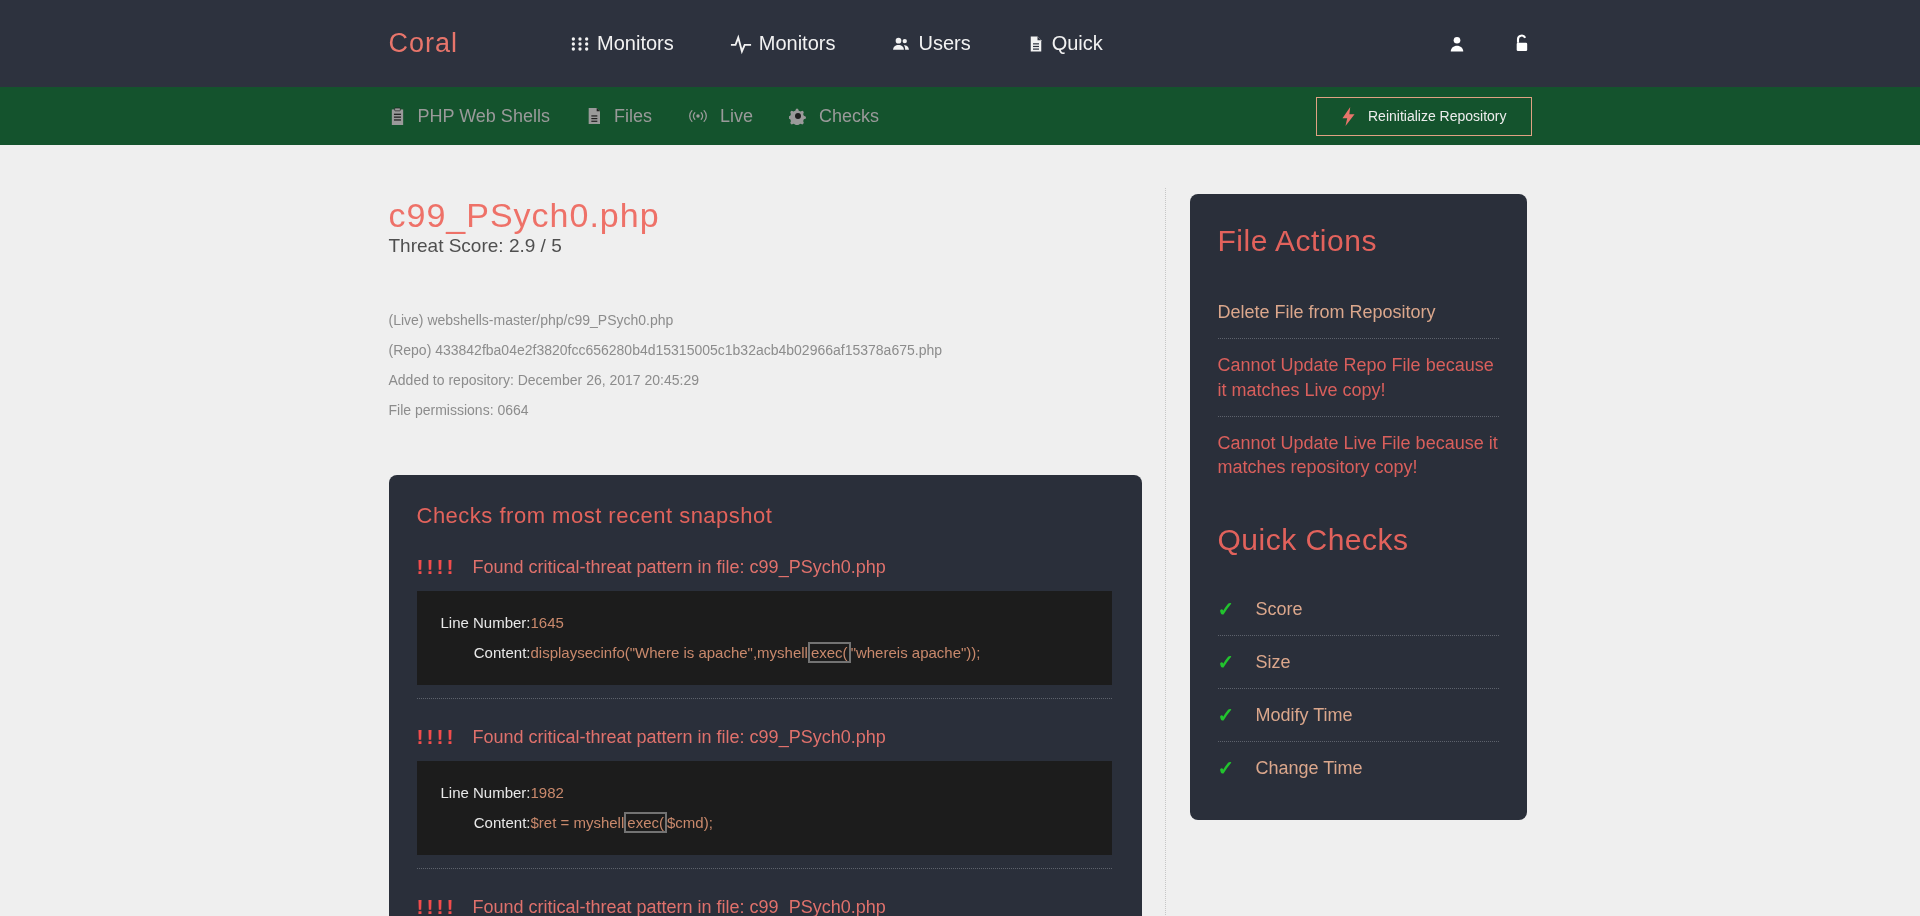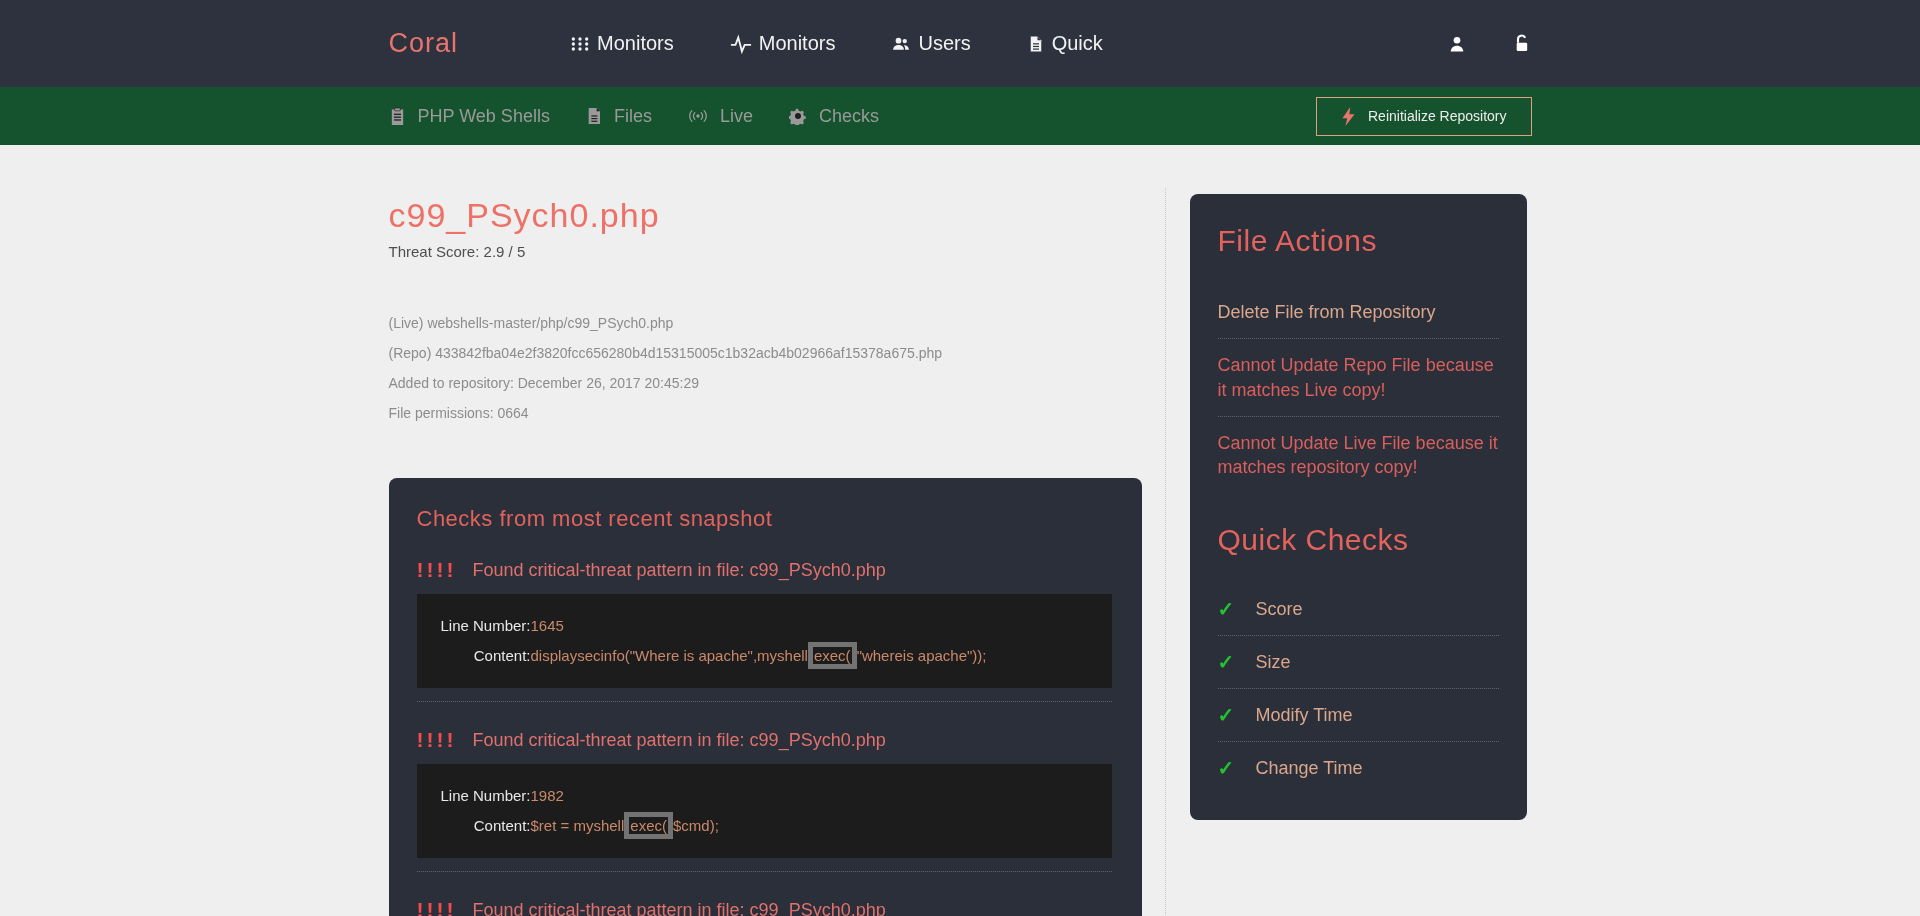--- a/index.html
+++ b/index.html
@@ -37,37 +37,37 @@
   
   .main { display: flex; align-items: flex-start; }
   .content { width: 753px; }
   .sidebar-col {
     margin-left: 23px; margin-top: 43px; padding-left: 24px;
     border-left: 1px dotted #c6c6c6; height: 795px;
   }
 
   
   .page-title { color: #ee7168; font-size: 34px; font-weight: 300; letter-spacing: 1px; margin-top: 51px; }
-  .threat-score { color: #4f4f4f; font-size: 15px; font-weight: 300; margin-top: 8px; }
+  .threat-score { color: #4f4f4f; font-size: 19px; font-weight: 300; margin-top: 0; }
   .file-info { margin-top: 48px; }
   .file-info-line { color: #8c8c8c; font-size: 14px; font-weight: 300; line-height: 30px; }
 
   .notices-panel {
     background: #2a2f3a; border-radius: 8px; margin-top: 50px;
     padding: 28px 30px 40px 28px; min-height: 500px;
   }
   .notices-heading { color: #e2635c; font-size: 22px; font-weight: 300; letter-spacing: 0.5px; }
   .notice-head { display: flex; align-items: center; margin-top: 26px; }
   .notice-alert { color: #f24c4c; font-size: 21px; font-weight: bold; letter-spacing: 3px; }
   .notice-message { color: #e0716c; font-size: 18px; font-weight: 300; margin-left: 16px; }
   .code-box { background: #1c1c1c; margin-top: 12px; padding: 17px 16px; }
   .code-row { display: flex; line-height: 30px; text-align: right; }
   .code-label { color: #e8e8e8; font-size: 15px; font-weight: 300; width: 98px; flex: none; }
   .code-value { color: #c9896c; font-size: 15px; font-weight: 300; }
-  .code-highlight { border: 5px solid #737373; padding: 0 1px; }
+  .code-highlight { border: 2px solid #737373; padding: 0 1px; }
   .notice-divider { border-bottom: 1px dotted #5d626c; margin-top: 13px; }
 
   
   .side-panel {
     background: #2a2f3a; border-radius: 8px; width: 337px; margin-top: 6px;
     padding: 30px 28px 40px 28px; min-height: 597px;
   }
   .side-heading { color: #e2625c; font-size: 30px; font-weight: 300; letter-spacing: 0.5px; }
   .side-actions { margin-top: 42px; }
   .side-link { color: #dba78c; font-size: 18px; font-weight: 300; line-height: 1.35; cursor: pointer; }

